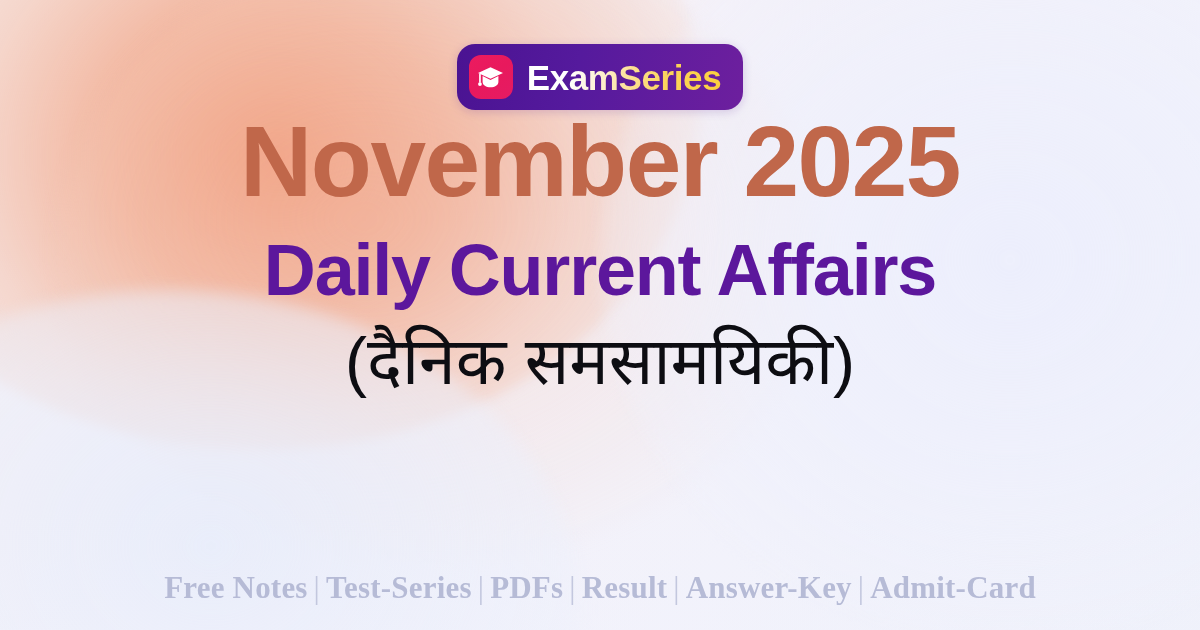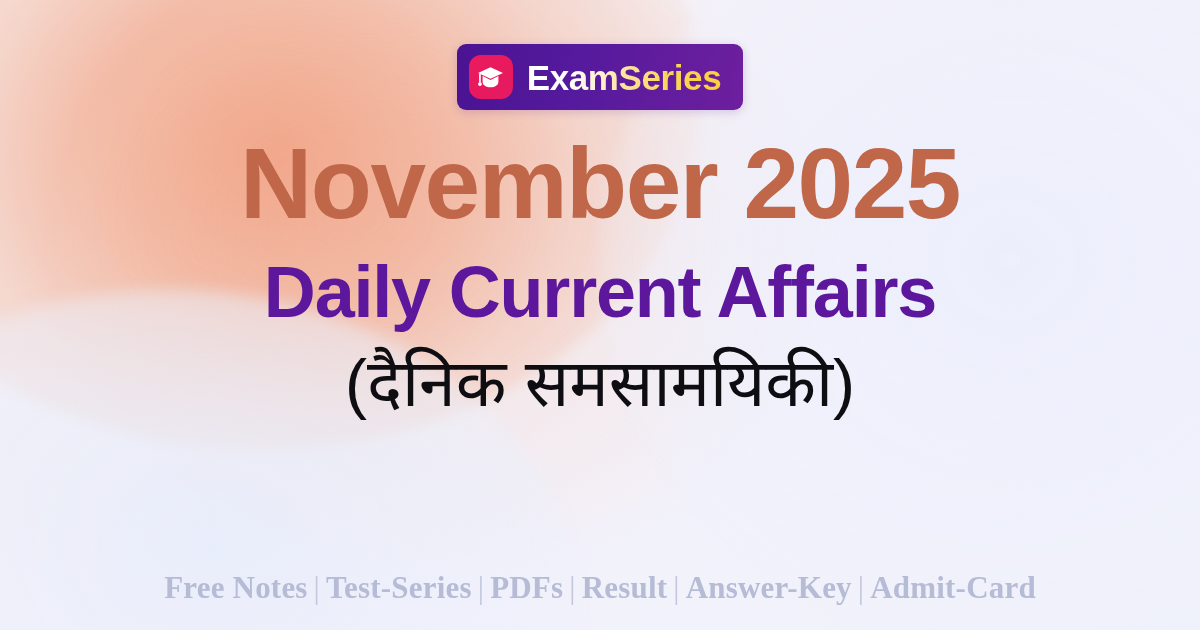--- a/index.html
+++ b/index.html
@@ -116,21 +116,21 @@
   }
 
   
   .brand-badge {
     margin-top:44px;
     height:66px;
     display:flex;
     align-items:center;
     gap:14px;
     padding:0 22px 0 12px;
-    border-radius:9px;
+    border-radius:18px;
     background:linear-gradient(100deg, #4a1392 0%, #551a9d 42%, #6d1f9e 100%);
     box-shadow:0 2px 10px rgba(74,19,146,0.18);
   }
 
   .brand-icon {
     width:44px;
     height:44px;
     border-radius:12px;
     background:linear-gradient(140deg, #ec1b5f 0%, #e8195d 50%, #e51b63 100%);
     display:flex;
@@ -153,21 +153,20 @@
         #fbcf3d 100%);
     -webkit-background-clip:text;
     background-clip:text;
     color:transparent;
     -webkit-text-fill-color:transparent;
     white-space:nowrap;
   }
 
   
   .line-month {
-    margin-top:22px;
     font-size:100px;
     font-weight:bold;
     line-height:1.02;
     letter-spacing:-1.5px;
     color:#c0674a;
     white-space:nowrap;
   }
 
   .line-title {
     margin-top:21px;

